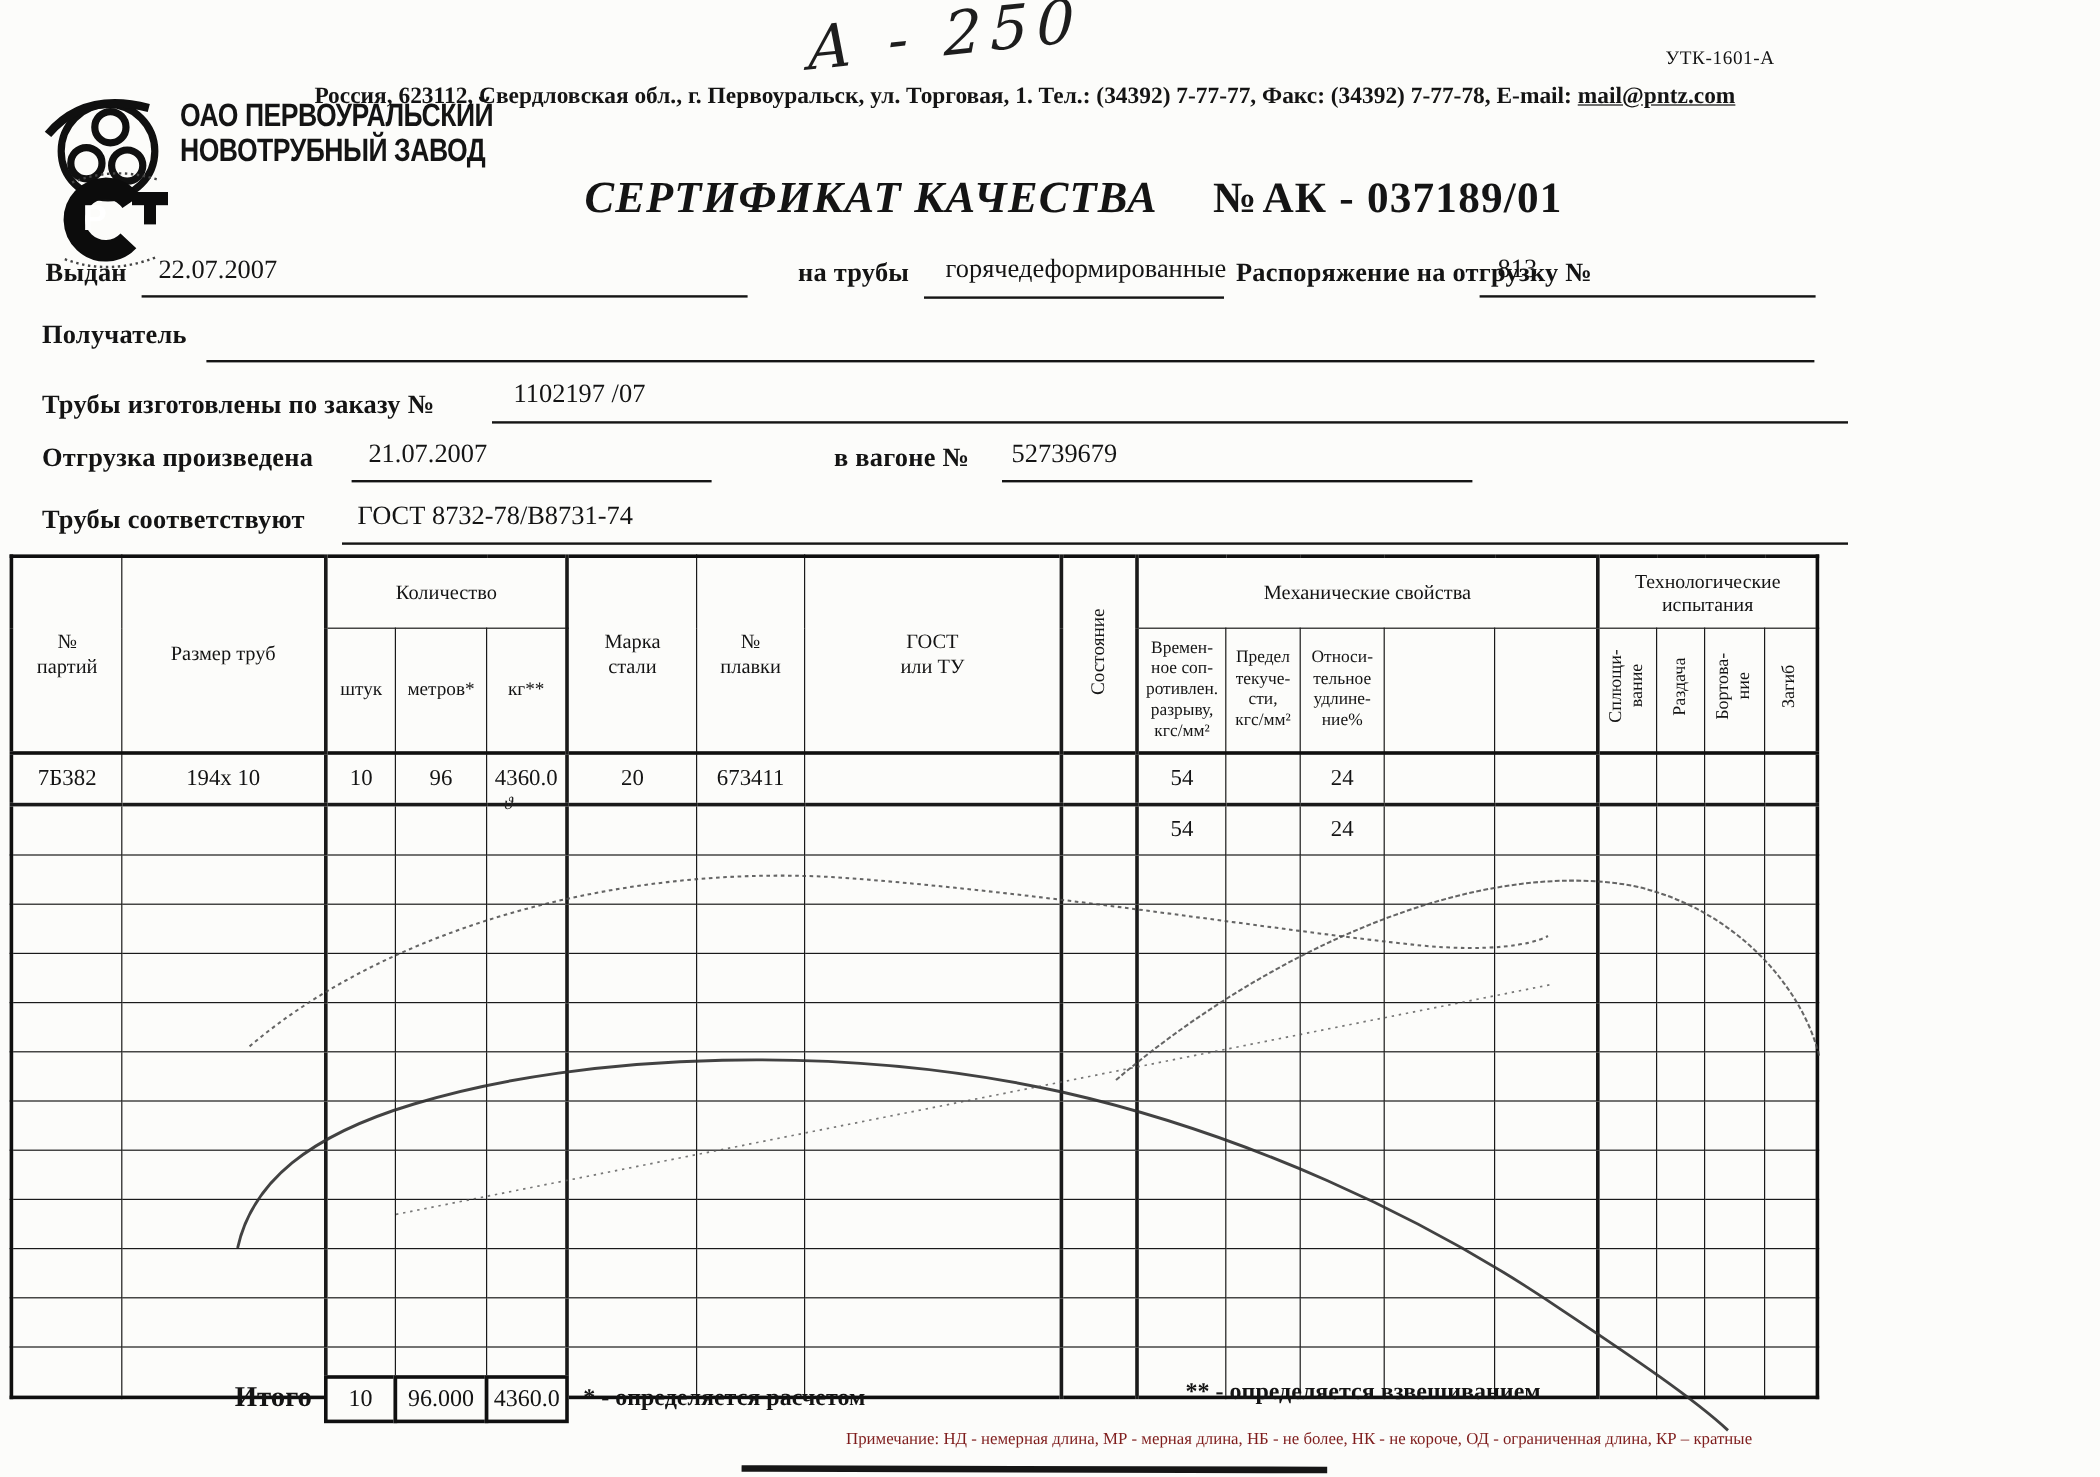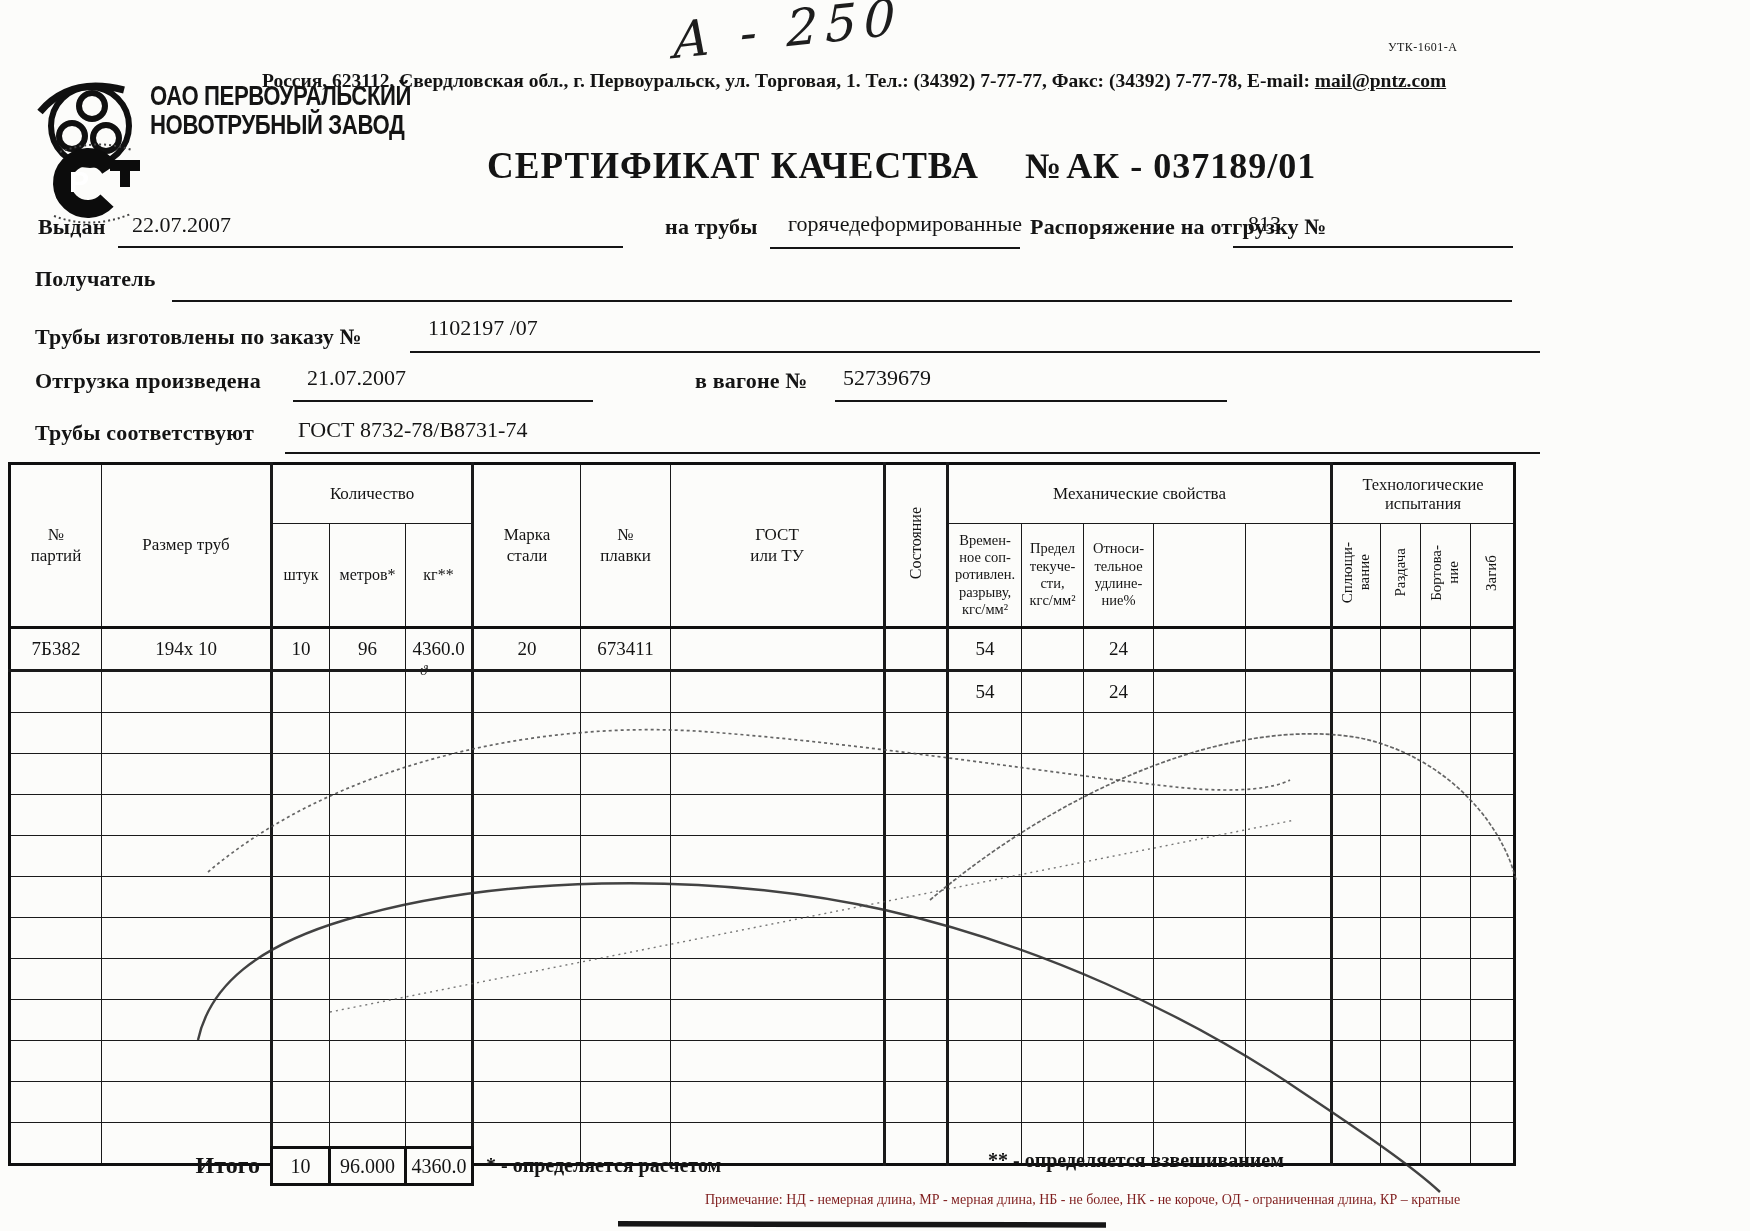--- a/index.html
+++ b/index.html
@@ -2,29 +2,29 @@
 <html><head>
 <meta charset="utf-8">
 <style>
   html,body{margin:0;padding:0;background:#777;}
   .page{position:relative;width:1750px;height:1231px;background:#fcfcfa;overflow:hidden;
         font-family:"Liberation Serif", serif;color:#141414;}
   .abs{position:absolute;}
   .ul{position:absolute;height:2.2px;background:#151515;}
   .flabel{font-weight:bold;font-size:22px;letter-spacing:.2px;white-space:nowrap;}
   .fval{font-size:22px;white-space:nowrap;}
-  .doc-code{font-size:12px;letter-spacing:.5px;}
+  .doc-code{font-size:16px;letter-spacing:.5px;}
   .hand{font-family:"DejaVu Serif", serif;font-style:italic;font-size:50px;color:#1d1d1d;
         letter-spacing:7px;transform:rotate(-6deg) skewX(-6deg);white-space:nowrap;}
   .org{font-family:"Liberation Sans", sans-serif;font-weight:bold;font-size:27px;line-height:1.08;
        transform:scaleX(.82);transform-origin:left top;white-space:nowrap;letter-spacing:-.5px;}
   .addr1{font-weight:bold;font-size:19.5px;white-space:nowrap;}
   .addr1 .email{text-decoration:underline;}
   .addr2{font-weight:bold;font-size:16px;white-space:nowrap;letter-spacing:-.2px;}
-  .cert-title{font-weight:bold;font-size:37px;letter-spacing:1px;white-space:nowrap;margin-top:22px;}
+  .cert-title{font-style:italic;font-weight:bold;font-size:37px;letter-spacing:1px;white-space:nowrap;margin-top:22px;}
   .cert-num{font-weight:bold;font-size:36px;white-space:nowrap;letter-spacing:1px;}
 
   table.cert{position:absolute;left:8px;top:462px;width:1505px;border-collapse:collapse;
              table-layout:fixed;border:3.5px solid #0f0f0f;}
   .cert th,.cert td{border:1.6px solid #1a1a1a;padding:1px;overflow:hidden;}
   .cert th{font-weight:normal;font-size:17px;white-space:pre-line;line-height:1.18;
            text-align:center;vertical-align:middle;}
   .cert thead tr:first-child th{height:56px;}
   .cert thead tr:last-child th{height:100px;}
   .cert thead{border-bottom:3.5px solid #0f0f0f;}

